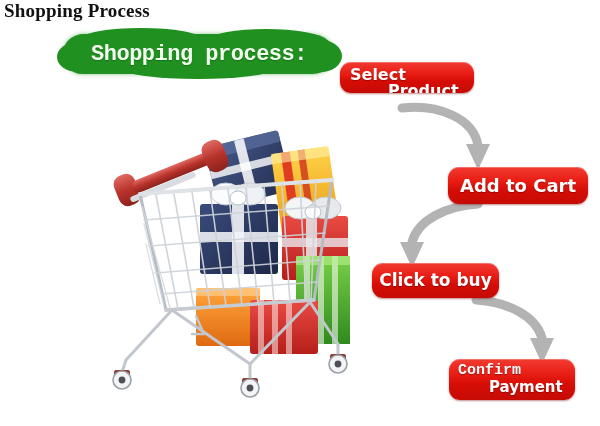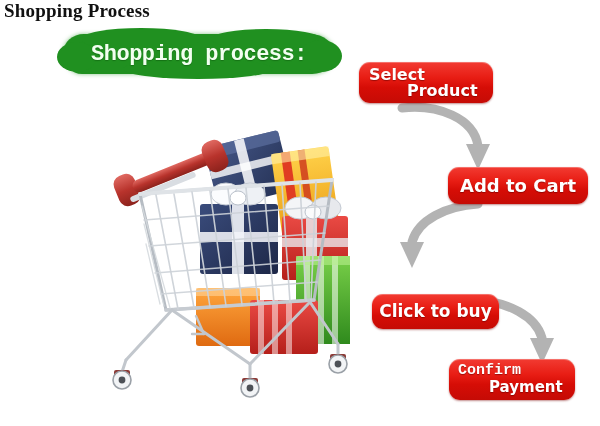--- a/index.html
+++ b/index.html
@@ -130,24 +130,24 @@
     overflow: hidden;
   }
   .flow-btn .lbl {
     position: absolute;
     white-space: nowrap;
     text-shadow: 0 1px 1px rgba(110,0,0,0.6);
   }
 
   
   #btn-select-product {
-    left: 359px;
+    left: 340px;
     top: 62px;
     width: 134px;
-    height: 41px;
+    height: 31px;
   }
   #btn-select-product .line1 {
     left: 10px;
     top: 3px;
     font-size: 16px;
   }
   #btn-select-product .line2 {
     left: 48px;
     top: 19px;
     font-size: 16px;
@@ -166,21 +166,20 @@
     text-align: center;
     font-size: 18px;
   }
 
   
   #btn-click-to-buy {
     left: 372px;
     top: 263px;
     width: 127px;
     height: 35px;
-    margin-top: 31px;
   }
   #btn-click-to-buy .line1 {
     left: 0; right: 0;
     top: 7px;
     text-align: center;
     font-size: 17px;
   }
 
   
   #btn-confirm-payment {

